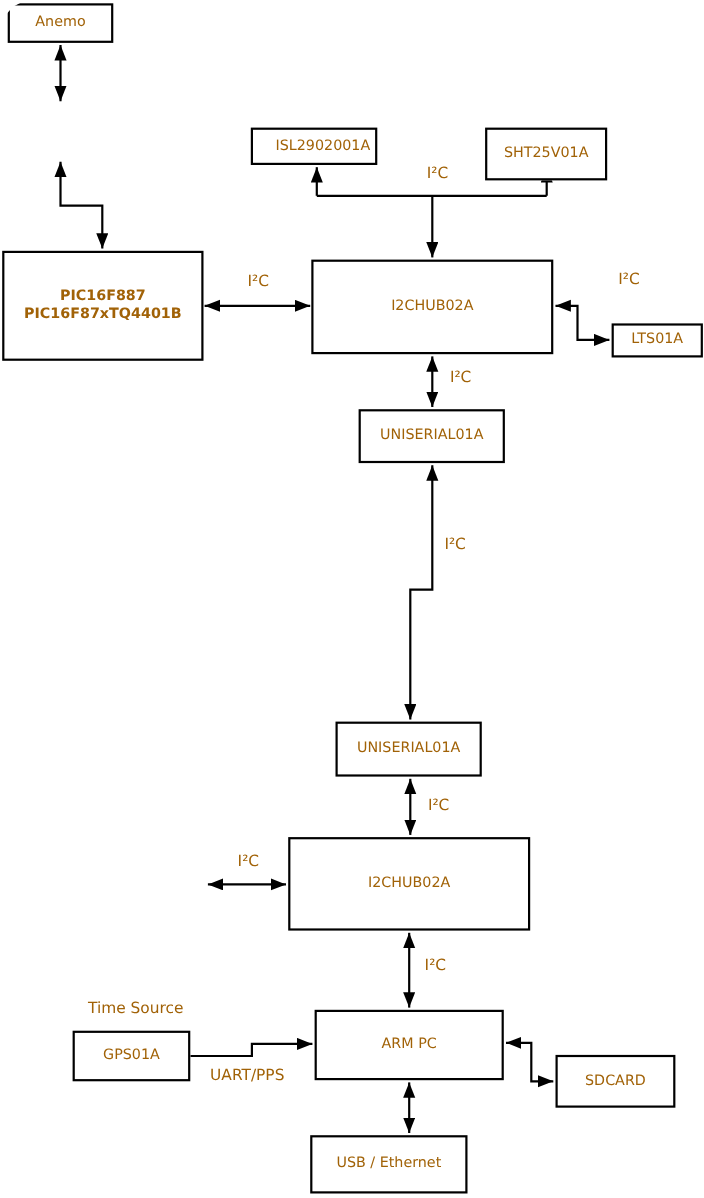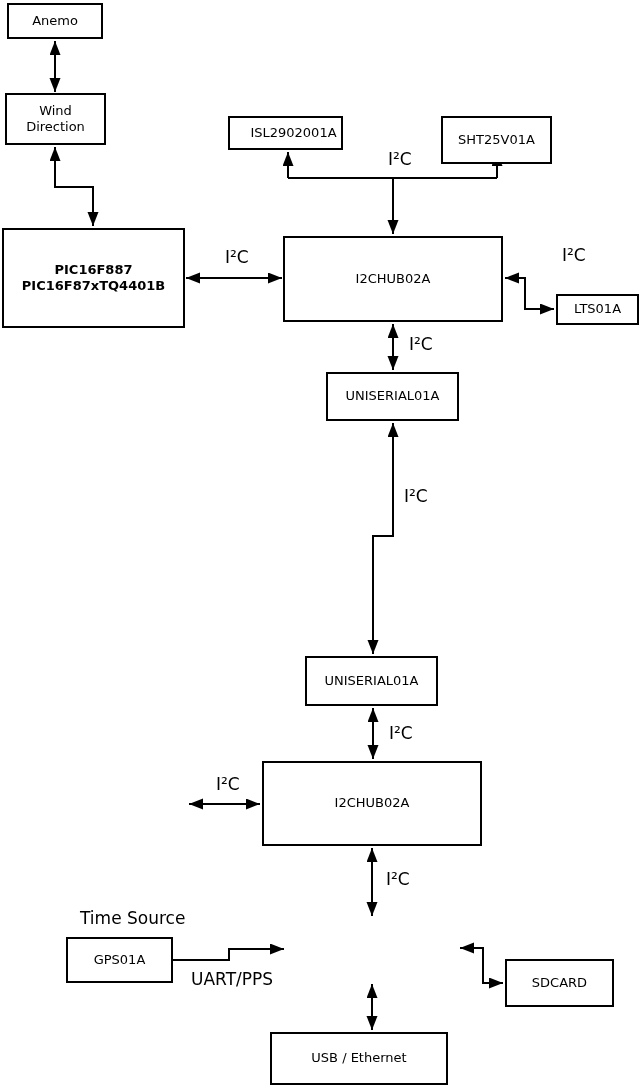--- a/index.html
+++ b/index.html
@@ -2,22 +2,23 @@
 <html><head>
 <meta charset="utf-8">
 <style>
   html, body { margin: 0; padding: 0; background: #ffffff; }
   #canvas {
     position: relative;
     width: 640px;
     height: 1089px;
     background: #ffffff;
     font-family: "DejaVu Sans", "Liberation Sans", sans-serif;
-    color: #000000;
+    color: #a16207;
     overflow: hidden;
+    border-radius: 31px;
   }
   #wires {
     position: absolute;
     left: 0; top: 0;
     width: 640px; height: 1089px;
   }
   .node {
     position: absolute;
     box-sizing: border-box;
     border: 2px solid #000000;
@@ -26,21 +27,21 @@
     flex-direction: column;
     align-items: center;
     justify-content: center;
     text-align: center;
     font-size: 13px;
     line-height: 1.25;
     white-space: nowrap;
   }
   .edge-label {
     position: absolute;
-    font-size: 17px;
+    font-size: 14px;
     line-height: 1;
     white-space: nowrap;
     background: transparent;
   }
   svg path.wire {
     fill: none;
     stroke: #000000;
     stroke-width: 2;
   }
 </style>
@@ -83,24 +84,20 @@
 
     <path class="wire" d="M 460 948 L 483 948 L 483 983 L 503 983" marker-start="url(#ah)" marker-end="url(#ah)"></path>
 
     <path class="wire" d="M 372 984 L 372 1030" marker-start="url(#ah)" marker-end="url(#ah)"></path>
   </svg>
 
   <div class="node" style="left:7px; top:3px; width:96px; height:36px;">
     <span>Anemo</span>
   </div>
 
-  <div class="node" style="left:5px; top:93px; width:101px; height:52px;">
-    <span>Wind</span>
-    <span>Direction</span>
-  </div>
 
   <div class="node" style="left:2px; top:228px; width:183px; height:100px;font-weight:bold;">
     <span>PIC16F887</span>
     <span>PIC16F87xTQ4401B</span>
   </div>
 
   <div class="node" style="left:228px; top:116px; width:115px; height:34px;padding-left:16px;">
     <span>ISL2902001A</span>
   </div>
 
@@ -122,30 +119,33 @@
 
   <div class="node" style="left:305px; top:656px; width:133px; height:50px;">
     <span>UNISERIAL01A</span>
   </div>
 
 
   <div class="node" style="left:262px; top:761px; width:220px; height:85px;">
     <span>I2CHUB02A</span>
   </div>
 
+  <div class="node" style="left:286px; top:918px; width:172px; height:64px;">
+    <span>ARM PC</span>
+  </div>
 
   <div class="node" style="left:66px; top:937px; width:107px; height:46px;">
     <span>GPS01A</span>
   </div>
 
   <div class="node" style="left:505px; top:959px; width:109px; height:48px;">
     <span>SDCARD</span>
   </div>
 
-  <div class="node" style="left:270px; top:1032px; width:178px; height:53px;">
+  <div class="node" style="left:282px; top:1032px; width:143px; height:53px;">
     <span>USB / Ethernet</span>
   </div>
 
   <div class="edge-label" style="left:225px; top:249px;">I²C</div>
   <div class="edge-label" style="left:388px; top:151px;">I²C</div>
   <div class="edge-label" style="left:562px; top:247px;">I²C</div>
   <div class="edge-label" style="left:409px; top:336px;">I²C</div>
   <div class="edge-label" style="left:404px; top:488px;">I²C</div>
   <div class="edge-label" style="left:389px; top:725px;">I²C</div>
   <div class="edge-label" style="left:216px; top:776px;">I²C</div>

